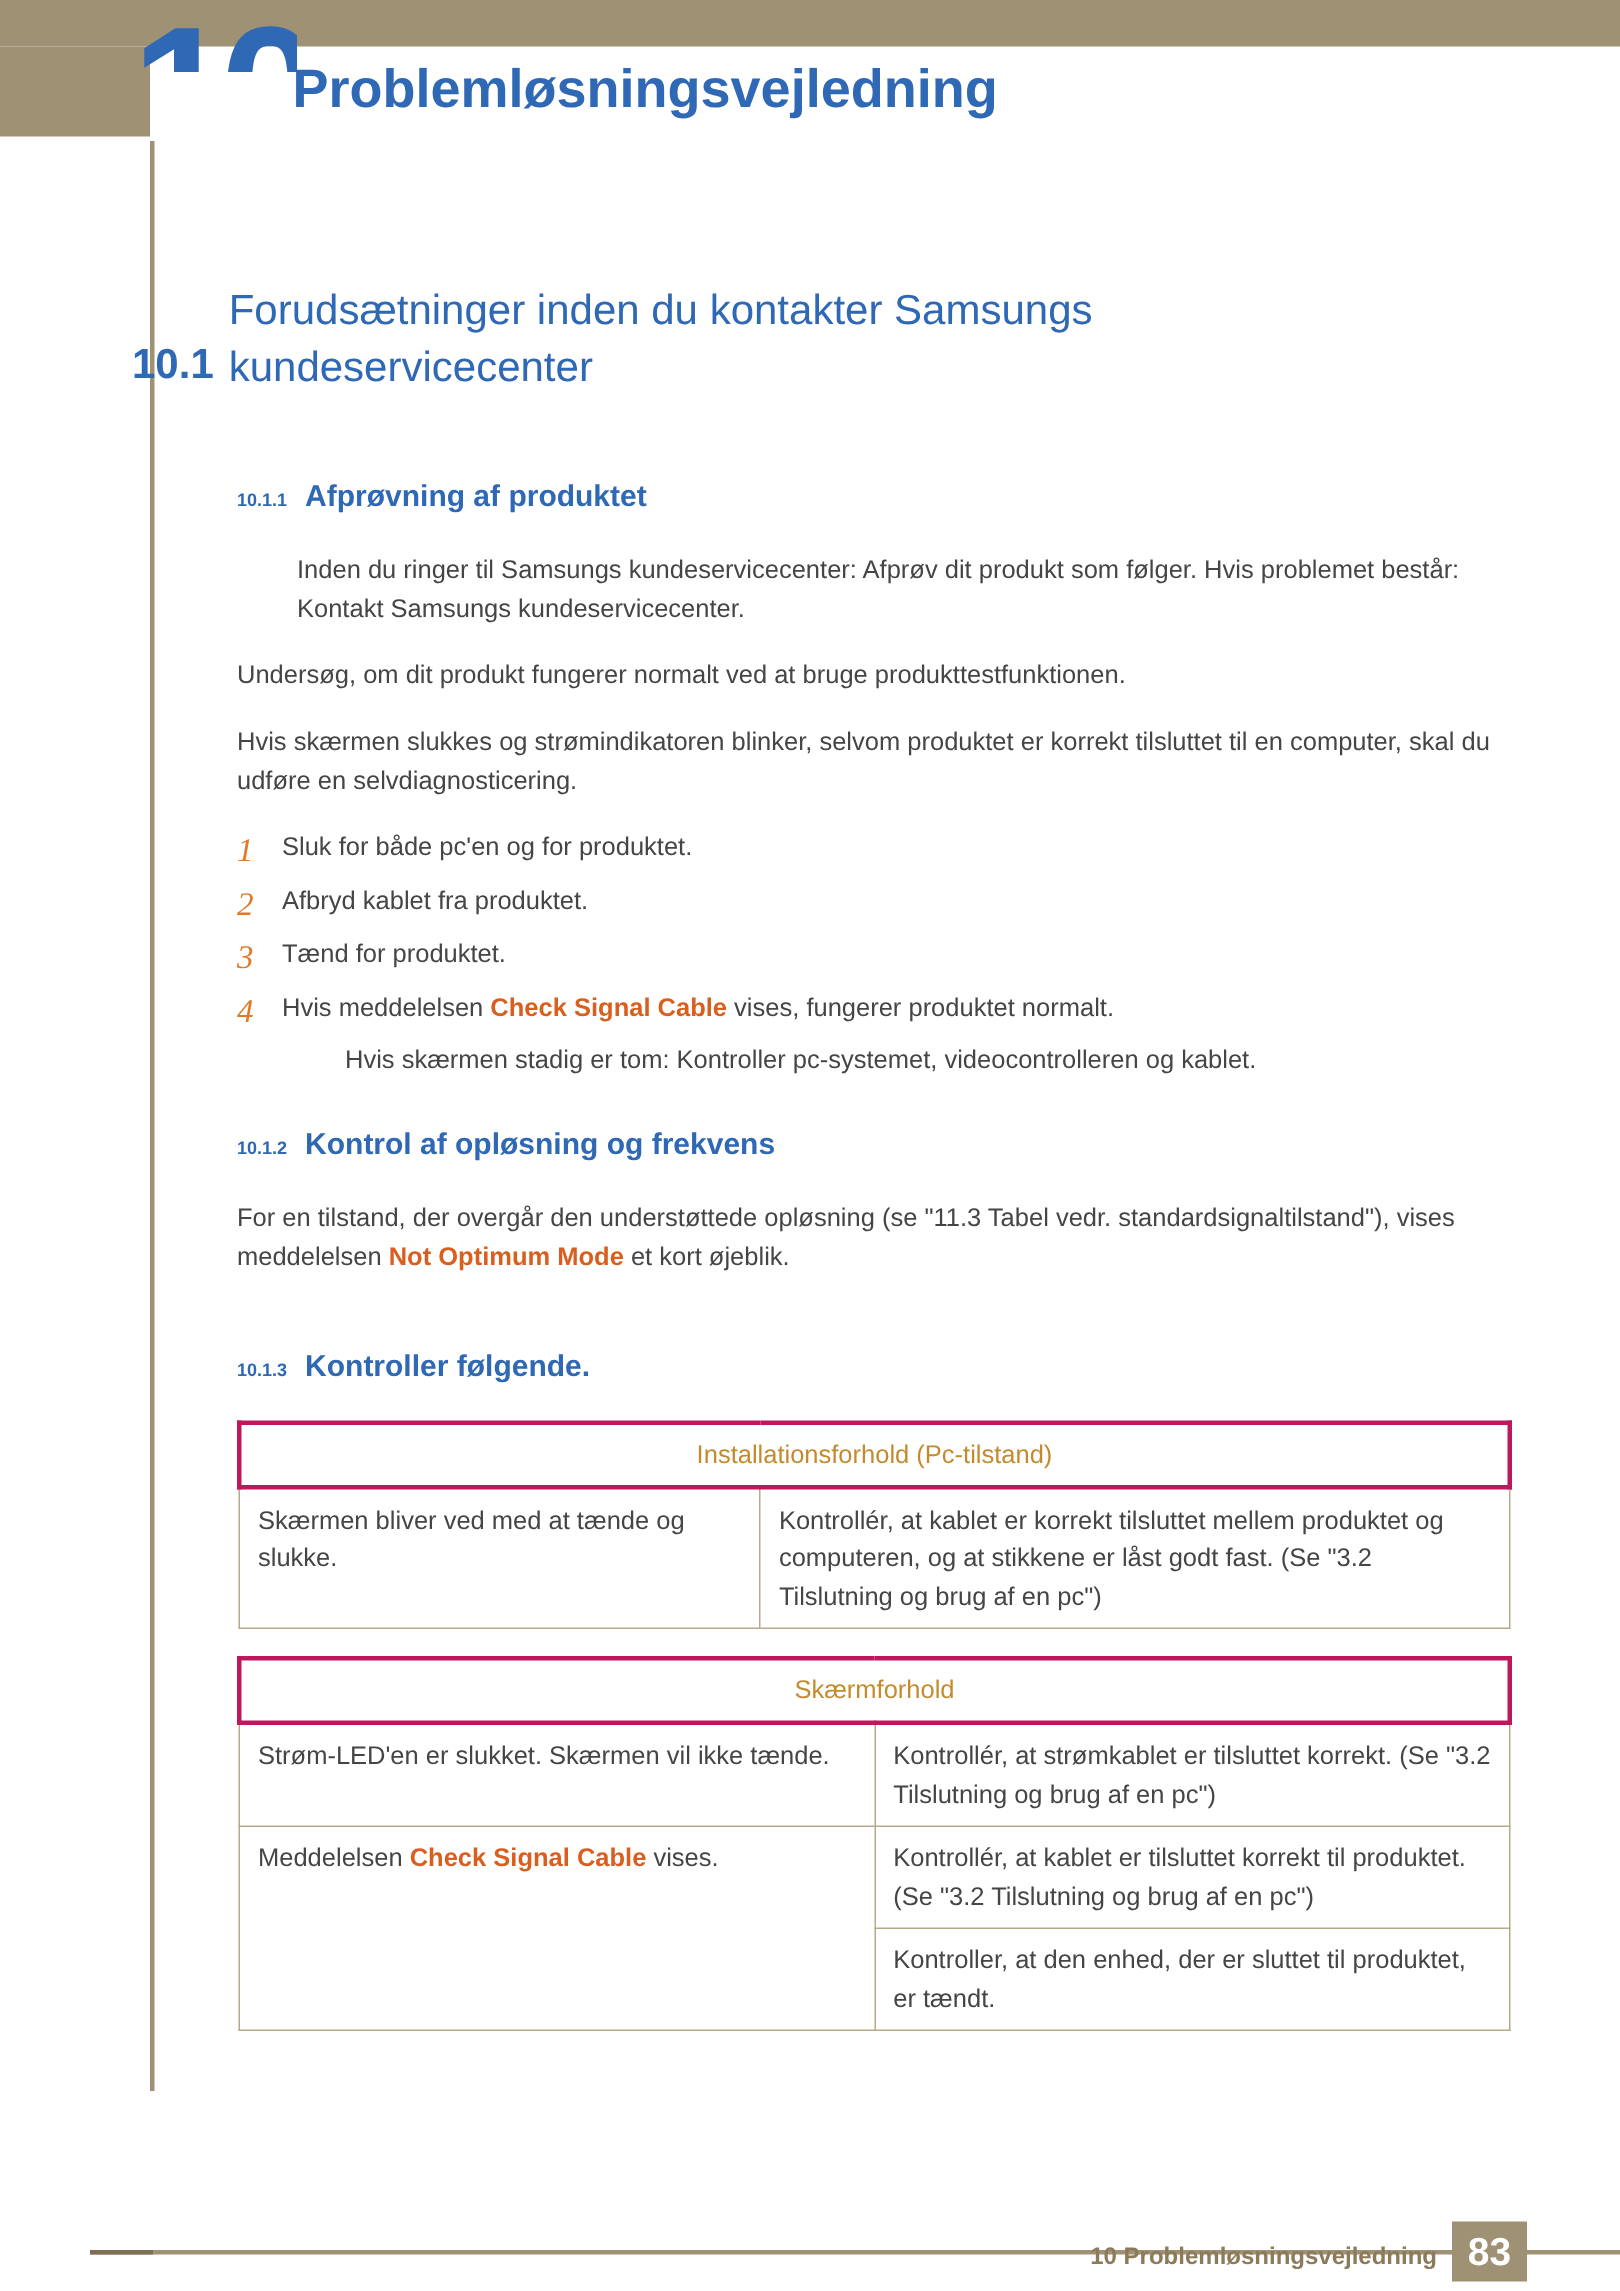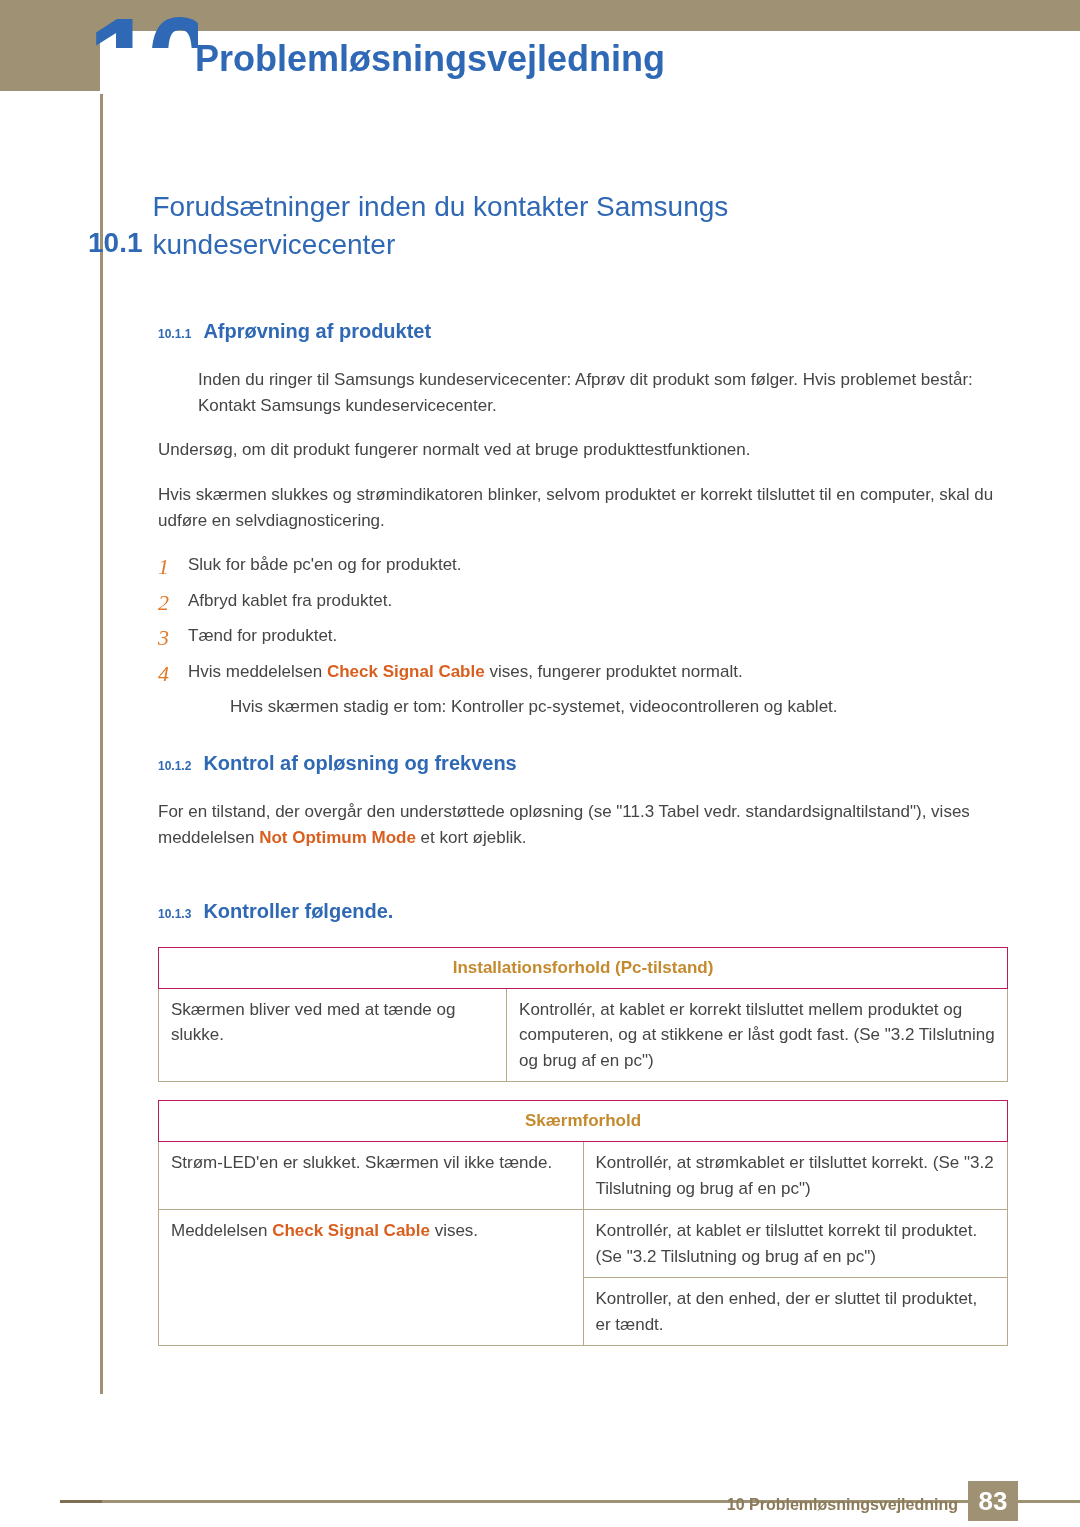--- a/index.html
+++ b/index.html
@@ -33,21 +33,21 @@
   .sub-note { margin: 10px 0 32px 80px; font-size: 17px; color: #454545; line-height: 1.5; }
 
   ol.steps { list-style: none; margin: 6px 0 10px 8px; }
   ol.steps li { font-size: 17px; color: #454545; margin-bottom: 10px; position: relative; padding-left: 30px; line-height: 1.5; }
   ol.steps li .step-num { position: absolute; left: 0; top: -2px; font-style: italic; font-weight: 400; font-size: 22px; color: #e07a2a; font-family: Georgia, 'Times New Roman', serif; }
   .highlight-orange { color: #d95f1f; font-weight: 700; }
   .spacer-md { height: 30px; }
 
   
   table.tbl { width: 100%; border-collapse: collapse; margin: 0 0 18px 8px; }
-  table.tbl th { border: 1px solid #be185d; padding: 10px 4px; text-align: center; font-size: 17px; color: #c48a2e; font-weight: 700; background: #fff; }
+  table.tbl th { border: 3px solid #be185d; padding: 10px 4px; text-align: center; font-size: 17px; color: #c48a2e; font-weight: 400; background: #fff; }
   table.tbl td { border: 1px solid #b9a98b; padding: 8px 12px; font-size: 17px; color: #454545; vertical-align: top; line-height: 1.5; }
   table.tbl td:first-child { width: 41%; }
 
   
   .footer { position: absolute; left: 0; right: 0; bottom: 0; height: 56px; }
   .footer-bar { position: absolute; left: 60px; right: 0; bottom: 24px; height: 3px; background: #9f9173; }
   .footer-bar-short { position: absolute; left: 60px; width: 42px; bottom: 24px; height: 3px; background: #7e6f54; }
   .page-box { position: absolute; right: 62px; bottom: 6px; width: 50px; height: 40px; background: #9f9173; color: #fff; font-size: 26px; font-weight: 700; display: flex; align-items: center; justify-content: center; }
   .footer-text { position: absolute; right: 122px; bottom: 13px; font-size: 16px; font-weight: 700; color: #8c7b5b; }
 </style>

